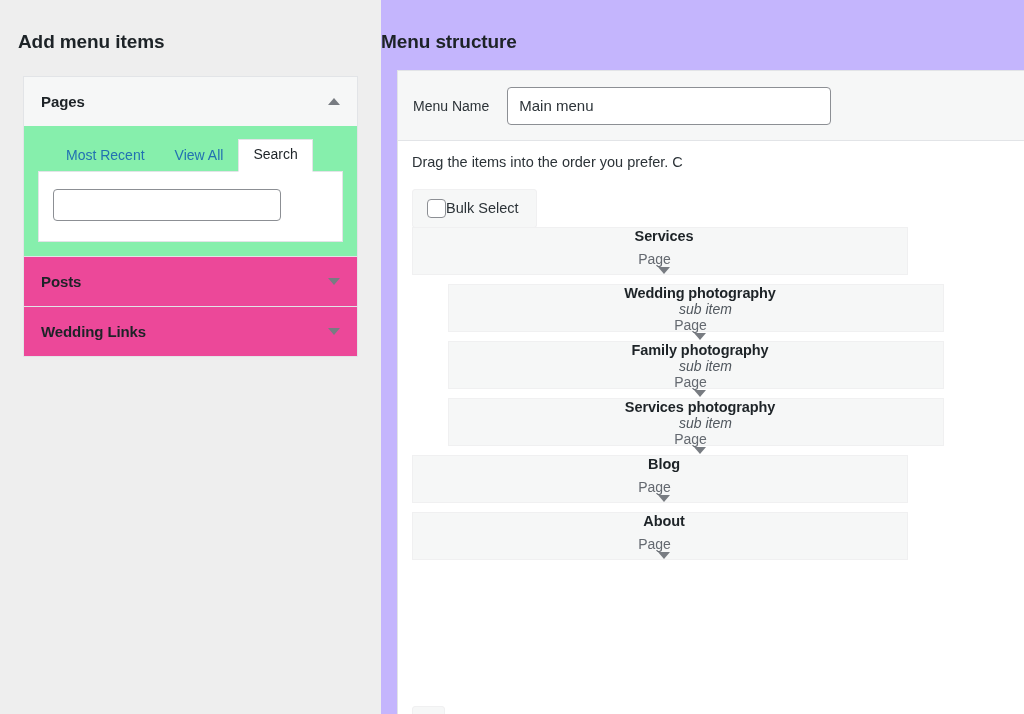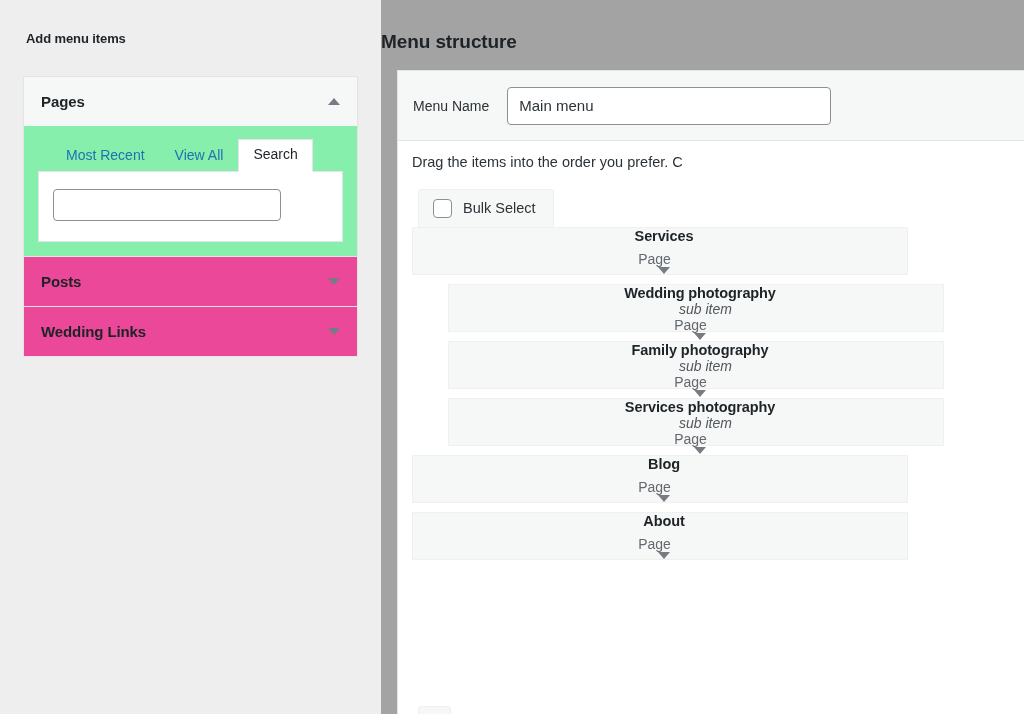--- a/index.html
+++ b/index.html
@@ -30,27 +30,27 @@
     width: 381px;
     min-width: 381px;
     height: 714px;
     background: #eeeeee;
     box-sizing: border-box;
     padding: 0;
     position: relative;
   }
 
   .col-title {
-    font-size: 13px;
+    font-size: 19px;
     font-weight: bold;
     color: #1d2327;
     margin: 0;
     padding: 0;
     position: absolute;
-    left: 26px;
+    left: 18px;
     top: 31px;
     letter-spacing: -0.1px;
   }
 
   .accordion {
     position: absolute;
     left: 23px;
     top: 76px;
     width: 335px;
     background: #ffffff;
@@ -155,21 +155,21 @@
     color: #2c3338;
     background: #ffffff;
     outline: none;
   }
 
   
   .right-col {
     position: relative;
     width: 643px;
     height: 714px;
-    background: #a3a3a3;
+    background: #c4b5fd;
     box-sizing: border-box;
   }
 
   .right-title {
     position: absolute;
     left: 0px;
     top: 31px;
     font-size: 19px;
     font-weight: bold;
     color: #1d2327;
@@ -243,28 +243,27 @@
     position: absolute;
     left: 14px;
     top: 565px;
     display: flex;
     align-items: center;
   }
 
   .bulk-btn {
     display: inline-flex;
     align-items: center;
-    gap: 11px;
+    gap: 0;
     background: #f6f7f7;
     border: 1px solid #f0f0f1;
     border-radius: 3px;
     padding: 9px 17px 9px 14px;
     cursor: pointer;
     box-sizing: border-box;
-    margin-left: 6px;
   }
   .checkbox {
     width: 19px;
     height: 19px;
     border: 1px solid #8c8f94;
     border-radius: 4px;
     background: #ffffff;
     box-sizing: border-box;
     display: inline-block;
   }

